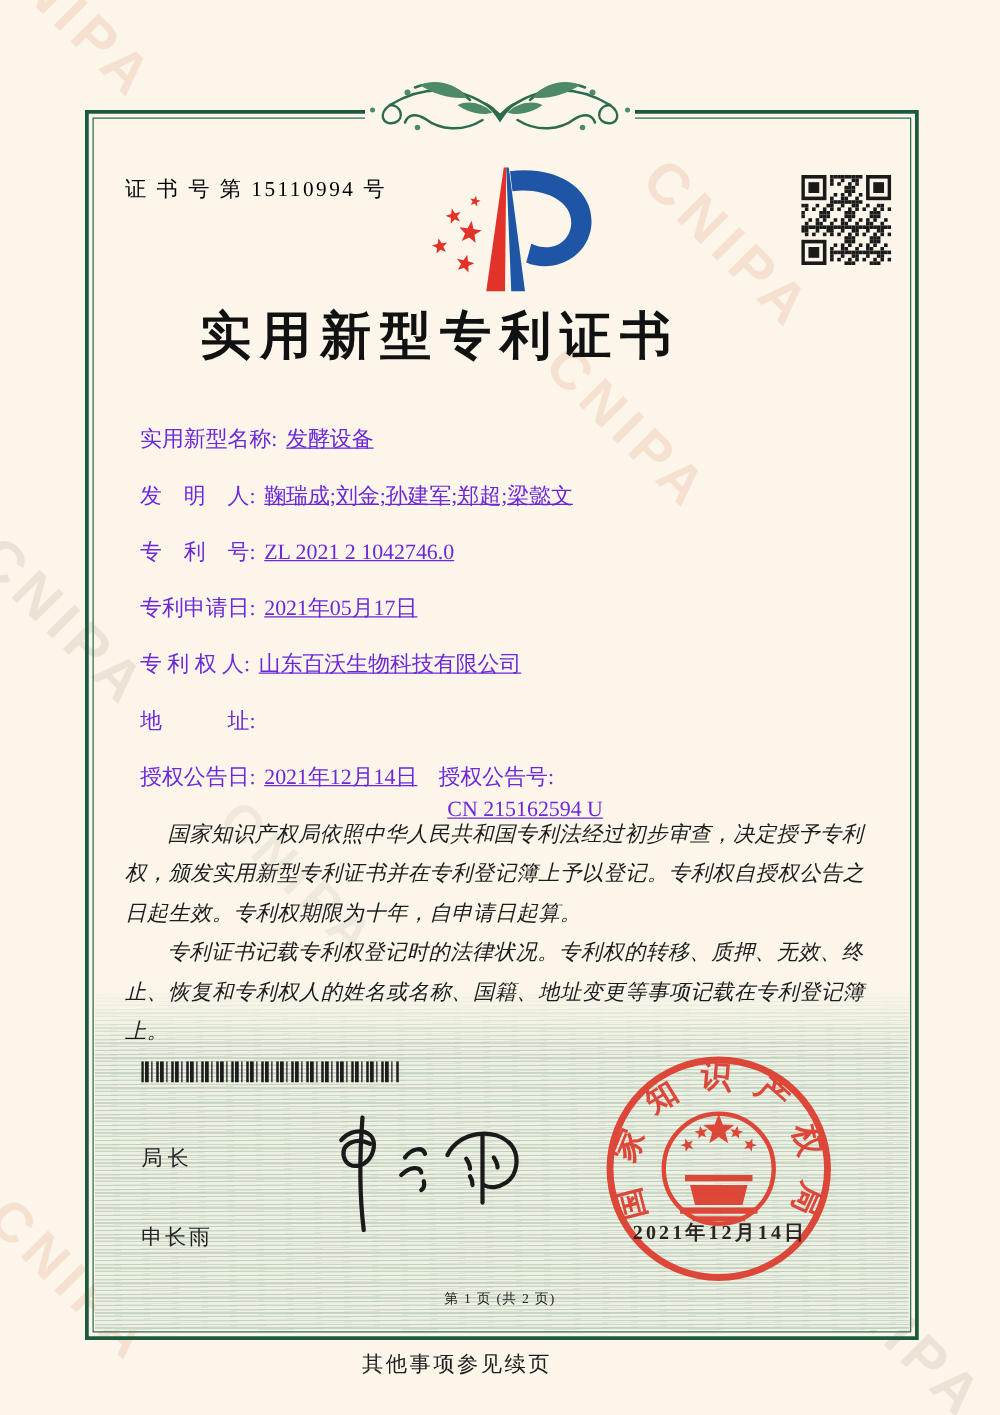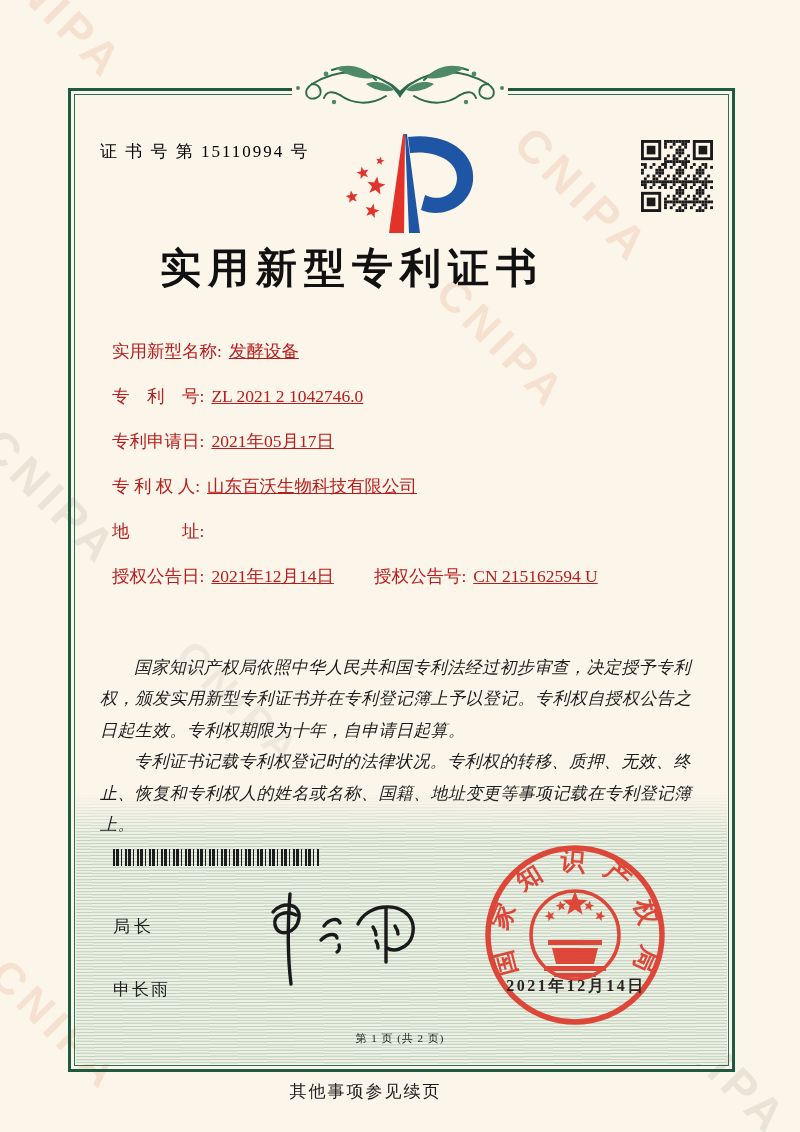--- a/index.html
+++ b/index.html
@@ -50,26 +50,26 @@
   .cert-no{
     position:absolute; left:100px; top:140px; font-size:17px; letter-spacing:2px; color:#000000;
   }
   .logo{position:absolute; left:330px; top:131px; width:150px; height:106px;}
   .qr{position:absolute; left:641px; top:140px; width:72px; height:72px;}
   .doc-title{
     position:absolute; left:0; top:241px; width:704px; text-align:center;
     font-size:41px; font-weight:600; letter-spacing:7px; color:#111;
   }
   
-  .fields{position:absolute; left:112px; top:338px; width:560px; font-size:17.5px; color:#b91c1c;}
+  .fields{position:absolute; left:112px; top:338px; width:560px; font-size:17.5px; color:#6d28d9;}
   .frow{display:flex; align-items:flex-start; margin-bottom:19px; line-height:26px;}
   .flabel{flex:none; white-space:pre;}
   .fvalue{margin-left:7px; max-width:462px;text-decoration:underline;}
   .grant-row{display:flex; line-height:26px;}
-  .grant-pair2{margin-left:40px; display:flex;}
+  .grant-pair2{margin-left:17px; display:flex;flex-direction:column;}
   
   .paras{
     position:absolute; left:100px; top:652px; width:602px;
     font-style:italic; font-size:17px; line-height:1.85; letter-spacing:0.4px; color:#1c1c1c;
   }
   .paras p{margin:0; text-indent:2em;}
   
   .barcode{position:absolute; left:113px; top:849px; width:208px; height:17px;}
   .director-title{
     position:absolute; left:113px; top:915px;
@@ -386,20 +386,24 @@
     </svg>
 
   <div class="doc-title">实用新型专利证书</div>
 
   <div class="fields">
     <div class="frow">
       <span class="flabel">实用新型名称:</span>
       <span class="fvalue">发酵设备</span>
     </div>
     <div class="frow">
+      <span class="flabel">发　明　人:</span>
+      <span class="fvalue">鞠瑞成;刘金;孙建军;郑超;梁懿文</span>
+    </div>
+    <div class="frow">
       <span class="flabel">专　利　号:</span>
       <span class="fvalue">ZL 2021 2 1042746.0</span>
     </div>
     <div class="frow">
       <span class="flabel">专利申请日:</span>
       <span class="fvalue">2021年05月17日</span>
     </div>
     <div class="frow">
       <span class="flabel">专 利 权 人:</span>
       <span class="fvalue">山东百沃生物科技有限公司</span>

